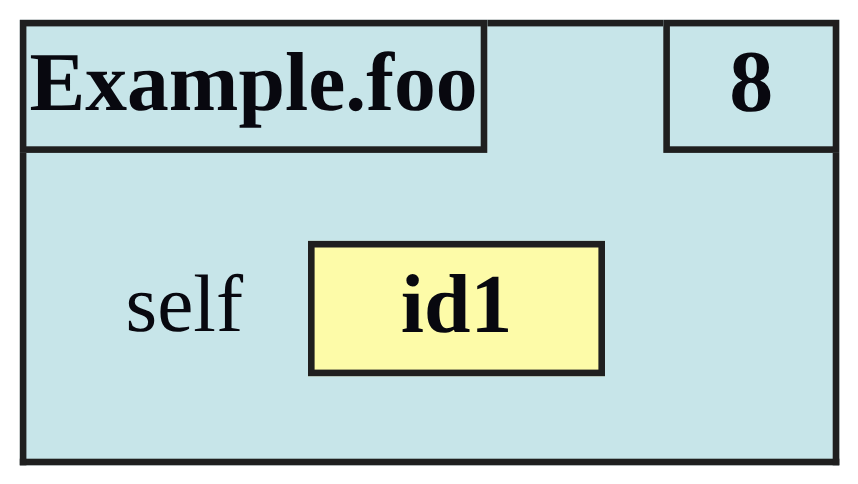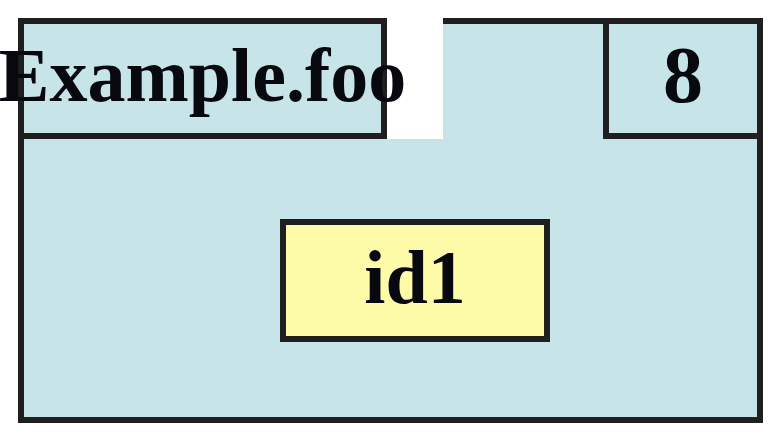--- a/index.html
+++ b/index.html
@@ -20,21 +20,21 @@
     box-sizing: border-box;
     background: var(--frame_fill, #c7e5e9);
     border: 6px solid var(--border_color, #1f1f1f);
     display: flex;
     align-items: center;
     justify-content: center;
     color: var(--text_color, #08080f);
   }
   .tab {
     left: 18px; top: 18px;
-    width: 369px; height: 121px;
+    width: 425px; height: 121px;
     font-weight: bold;
     font-size: 76px;
     z-index: 3;
   }
   .bridge {
     left: 443px; top: 18px;
     width: 160px; height: 127px;
     border: none;
     border-top: 6px solid var(--border_color, #1f1f1f);
     z-index: 2;
@@ -81,18 +81,21 @@
   <div class="box bridge"></div>
 
   <div class="box tab">
     <span class="label">Example.foo</span>
   </div>
 
   <div class="box numbox">
     <span class="label">8</span>
   </div>
 
+  <div class="box varname">
+    <span class="label">self</span>
+  </div>
 
   <div class="box valbox">
     <span class="label">id1</span>
   </div>
 
 </div>
 
 </body></html>

